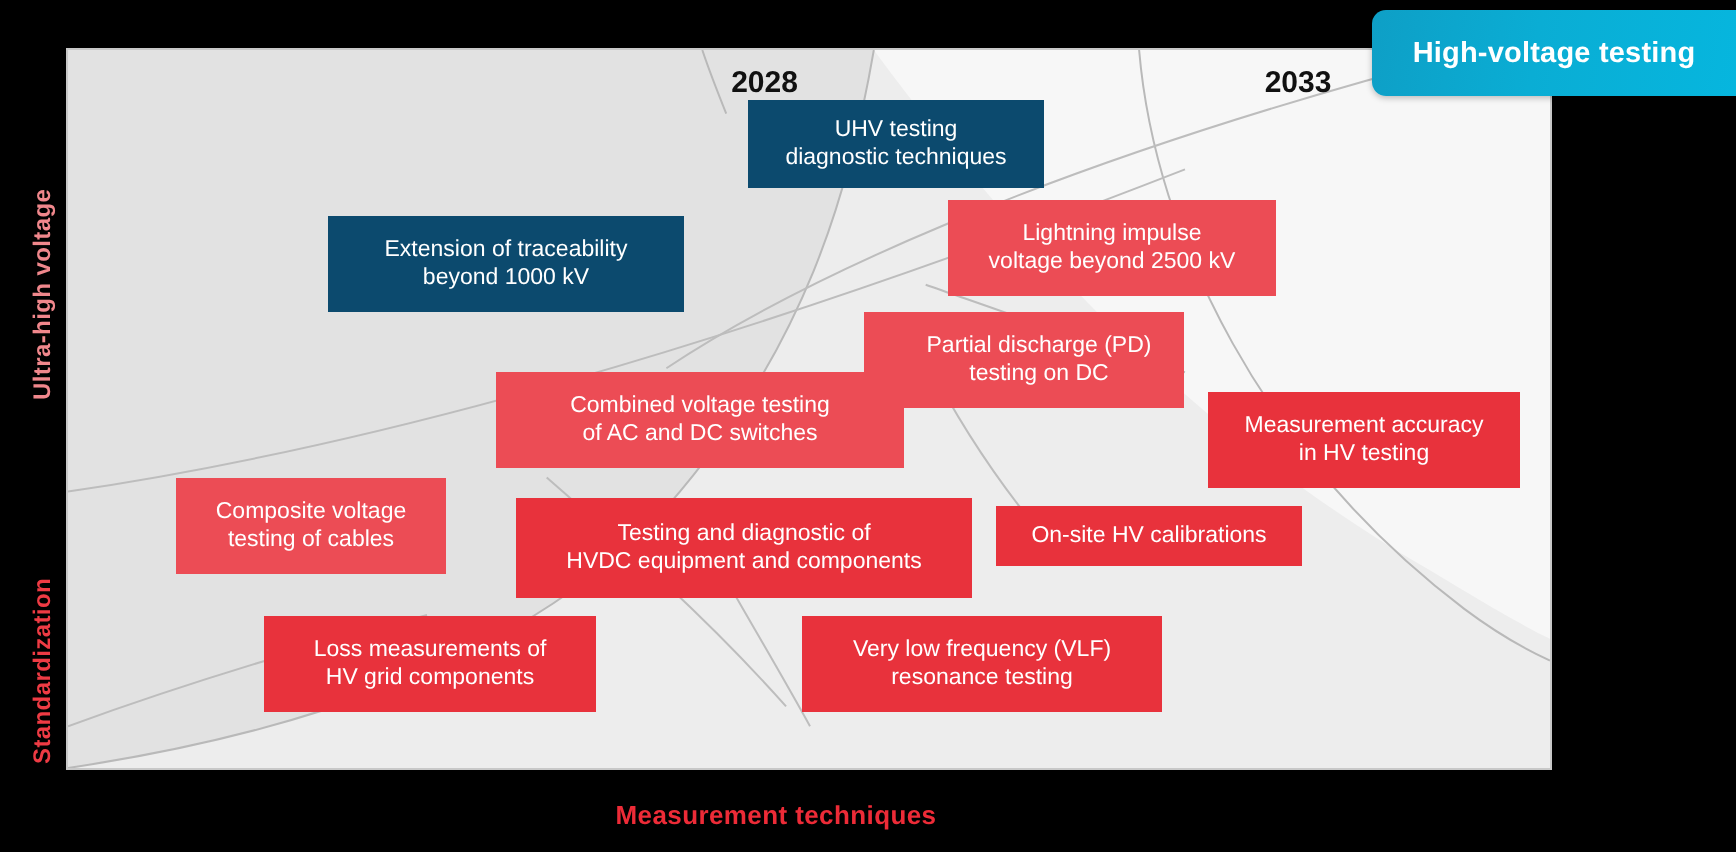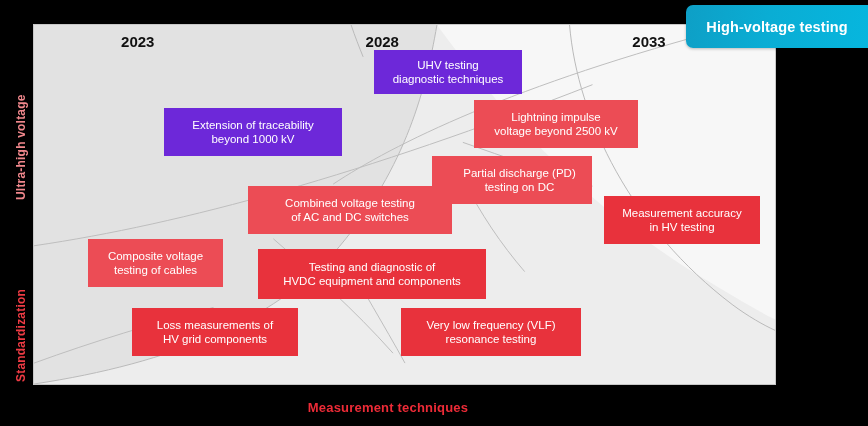--- a/index.html
+++ b/index.html
@@ -54,21 +54,21 @@
     position:absolute;
     color:#fff;
     font-size:11.5px;
     line-height:14px;
     text-align:center;
     display:flex;align-items:center;justify-content:center;
     padding:6px 9px;
     box-sizing:border-box;
     white-space:pre-line;
   }
-  .tone-light{background:#6d28d9;}
+  .tone-light{background:#0c4a6e;}
   .tone-mid{background:#ec4c55;}
   .tone-strong{background:#e8323c;}
 
   
   #badge{
     position:absolute;left:686px;top:5px;width:182px;height:43px;
     background:linear-gradient(100deg,#0e9fc6 0%,#0aadd4 45%,#06b6de 100%);
     border-radius:7px 0 0 7px;
     display:flex;align-items:center;justify-content:center;
     color:#fff;font-weight:bold;font-size:14.5px;
@@ -108,21 +108,20 @@
         <path d="M 0,222 C 150,200 330,150 560,60" fill="none" stroke="#bdbdbd" stroke-width="1"></path>
         <path d="M 300,160 C 360,120 480,60 700,2" fill="none" stroke="#bdbdbd" stroke-width="1"></path>
         <path d="M 430,118 C 470,132 520,150 560,162" fill="none" stroke="#bdbdbd" stroke-width="1"></path>
         <path d="M 240,215 C 280,250 320,285 360,330" fill="none" stroke="#bdbdbd" stroke-width="1"></path>
         <path d="M 310,230 C 330,268 350,300 372,340" fill="none" stroke="#bdbdbd" stroke-width="1"></path>
         <path d="M 0,340 C 60,318 120,300 180,284" fill="none" stroke="#bdbdbd" stroke-width="1"></path>
         <path d="M 430,155 C 448,190 468,220 492,248" fill="none" stroke="#bdbdbd" stroke-width="1"></path>
       </g>
     </svg>
 
-    <div class="year" style="left:0;width:28%;">2023</div>
     <div class="year" style="left:33%;width:28%;">2028</div>
     <div class="year" style="left:69%;width:28%;">2033</div>
 
   </div>
 
   <div class="box tone-light" style="left:374px;top:50px;width:148px;height:44px;">UHV testing
 diagnostic techniques</div>
 
   <div class="box tone-light" style="left:164px;top:108px;width:178px;height:48px;">Extension of traceability
 beyond 1000 kV</div>
@@ -138,20 +137,21 @@
 
   <div class="box tone-strong" style="left:604px;top:196px;width:156px;height:48px;">Measurement accuracy
 in HV testing</div>
 
   <div class="box tone-mid" style="left:88px;top:239px;width:135px;height:48px;">Composite voltage
 testing of cables</div>
 
   <div class="box tone-strong" style="left:258px;top:249px;width:228px;height:50px;">Testing and diagnostic of
 HVDC equipment and components</div>
 
+  <div class="box tone-strong" style="left:498px;top:253px;width:153px;height:30px;">On-site HV calibrations</div>
 
   <div class="box tone-strong" style="left:132px;top:308px;width:166px;height:48px;">Loss measurements of
 HV  grid components</div>
 
   <div class="box tone-strong" style="left:401px;top:308px;width:180px;height:48px;">Very low frequency (VLF)
 resonance testing</div>
 
   <div id="haxis">Measurement techniques</div>
 
   <div id="badge">High-voltage testing</div>

